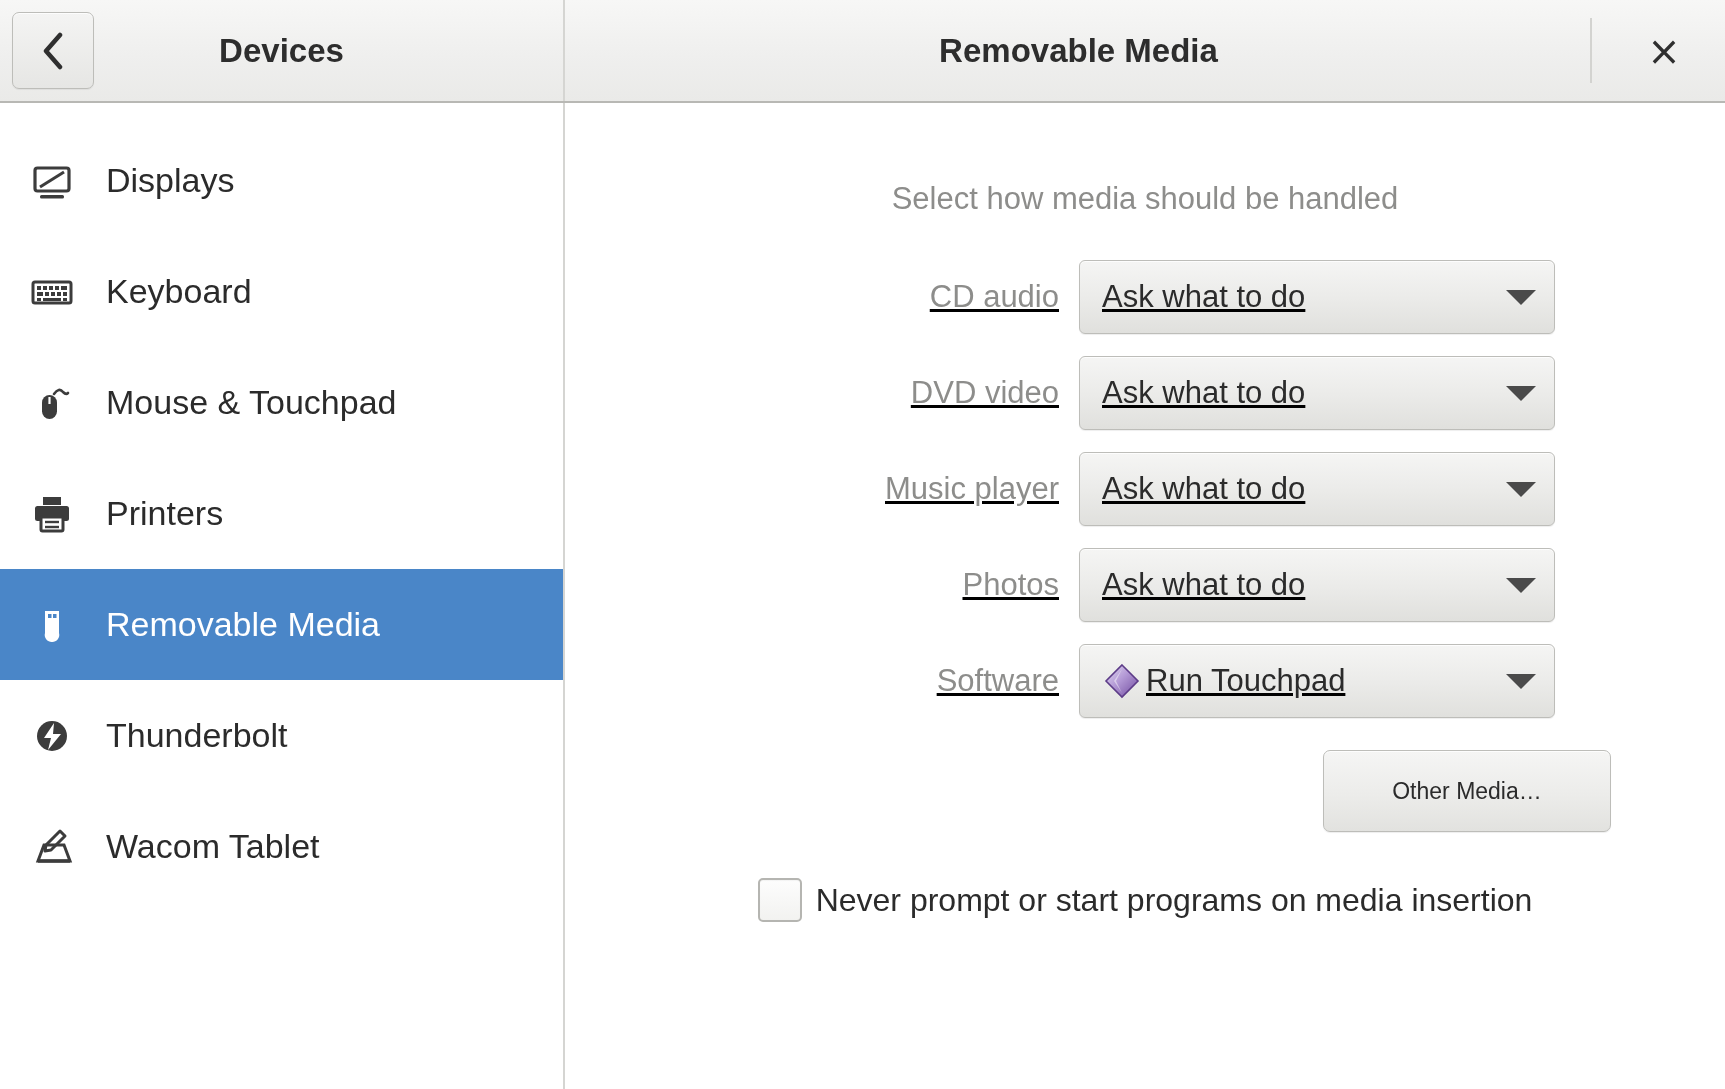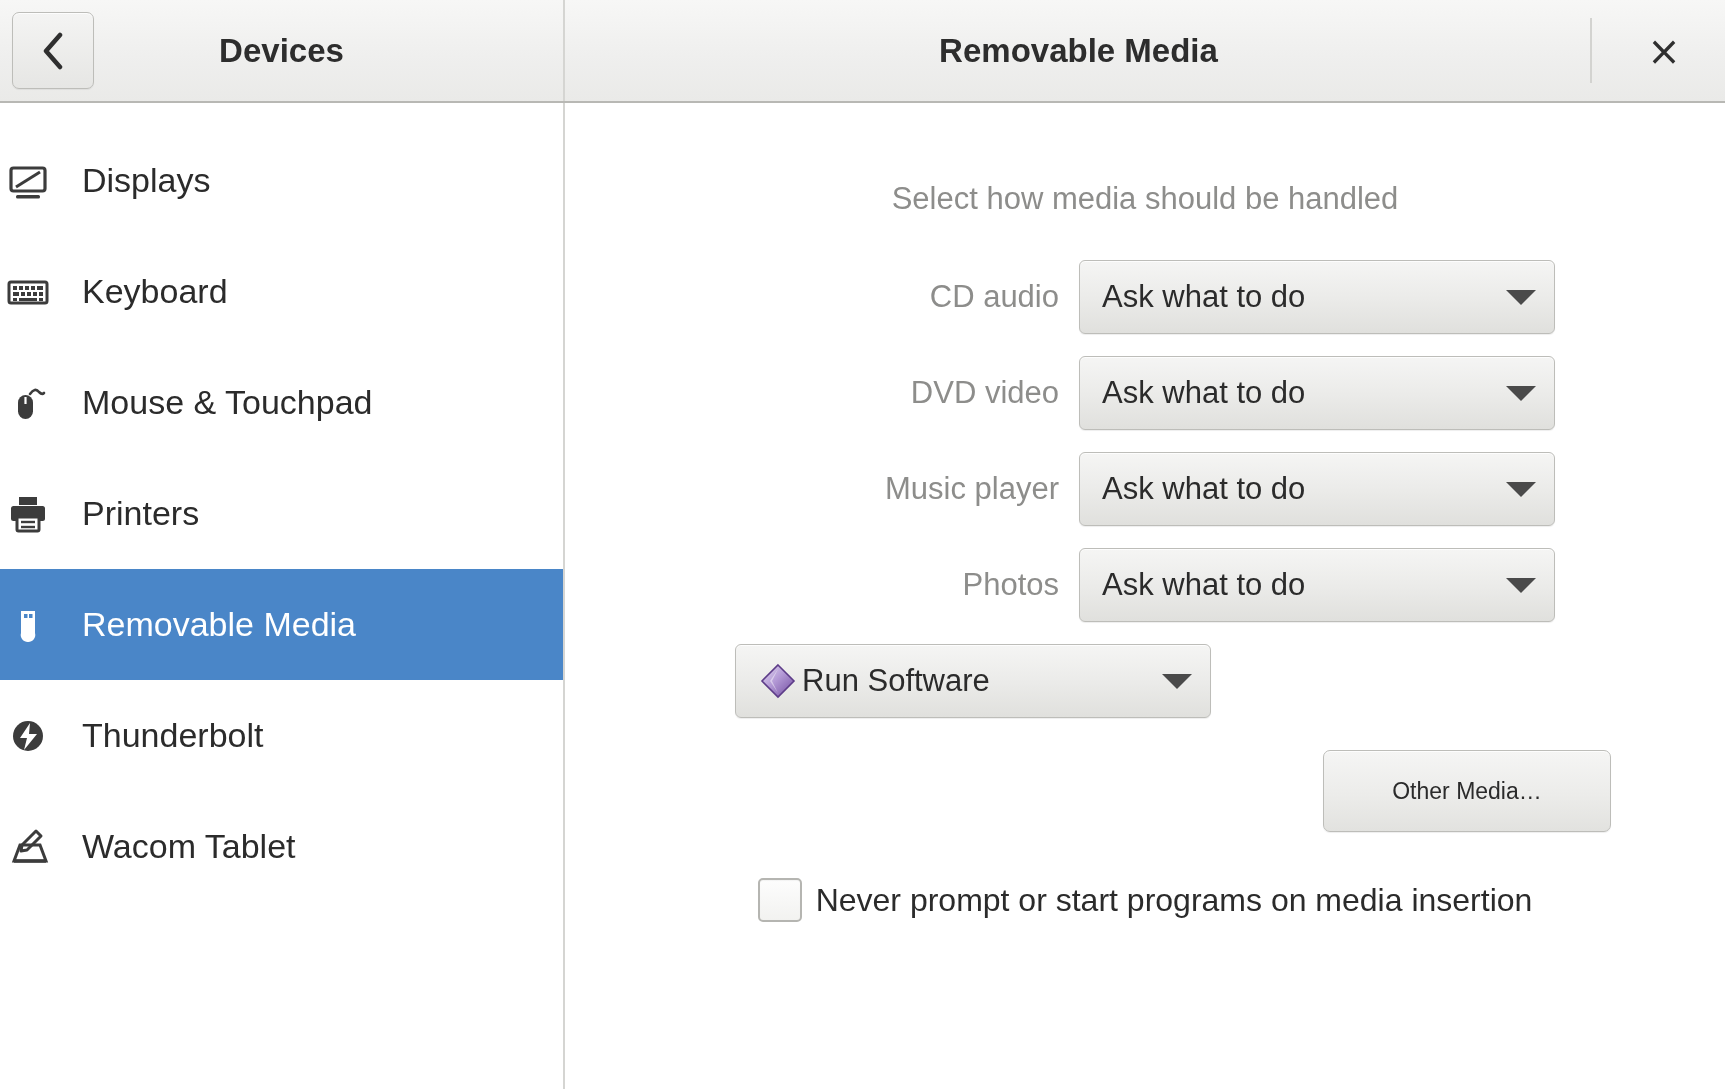--- a/index.html
+++ b/index.html
@@ -128,20 +128,21 @@
     background: #ffffff;
     border-right: 2px solid #d5d5d2;
     padding-top: 22px;
     overflow: hidden;
   }
 
   .side-item {
     height: 111px;
     display: flex;
     align-items: center;
+    padding-left: 24px;
     cursor: pointer;
   }
   .side-item.selected { background: #4a86c8; }
 
   .side-icon {
     width: 56px;
     flex: 0 0 56px;
     display: flex;
     align-items: center;
     justify-content: center;
@@ -176,20 +177,21 @@
 
   .rows {
     display: flex;
     flex-direction: column;
     gap: 22px;
   }
 
   .setting-row {
     display: flex;
     align-items: center;
+    text-decoration: underline;
   }
 
   .row-label {
     width: 344px;
     flex: 0 0 344px;
     text-align: right;
     padding-right: 20px;
     font-size: 31px;
     color: #8d8d8b;
     white-space: nowrap;
@@ -433,35 +435,36 @@
 
         <div class="setting-row">
           <div class="row-label">Photos</div>
           <div class="combo">
             <span class="combo-value">Ask what to do</span>
             <span class="combo-arrow"></span>
           </div>
         </div>
 
         <div class="setting-row">
+          <div class="row-label">Software</div>
           <div class="combo">
             <span class="combo-icon">
               <svg width="38" height="38" viewBox="0 0 38 38">
                 <defs>
                   <linearGradient id="dg" x1="0" y1="0" x2="1" y2="1">
                     <stop offset="0%" stop-color="#e4ddf2"></stop>
                     <stop offset="45%" stop-color="#b49ad6"></stop>
                     <stop offset="100%" stop-color="#6f4a9e"></stop>
                   </linearGradient>
                 </defs>
                 <path d="M19 3 L35 19 L19 35 L3 19 Z" fill="url(#dg)" stroke="#5d3c88" stroke-width="1.6"></path>
                 <path d="M19 7 L13 19 L19 31 L11 19 Z" fill="#ffffff" opacity="0.45"></path>
               </svg>
             </span>
-            <span class="combo-value">Run Software</span>
+            <span class="combo-value">Run Touchpad</span>
             <span class="combo-arrow"></span>
           </div>
         </div>
 
       </div>
 
       <div class="other-media-wrap">
         <div class="other-media-btn">Other Media…</div>
       </div>
 

